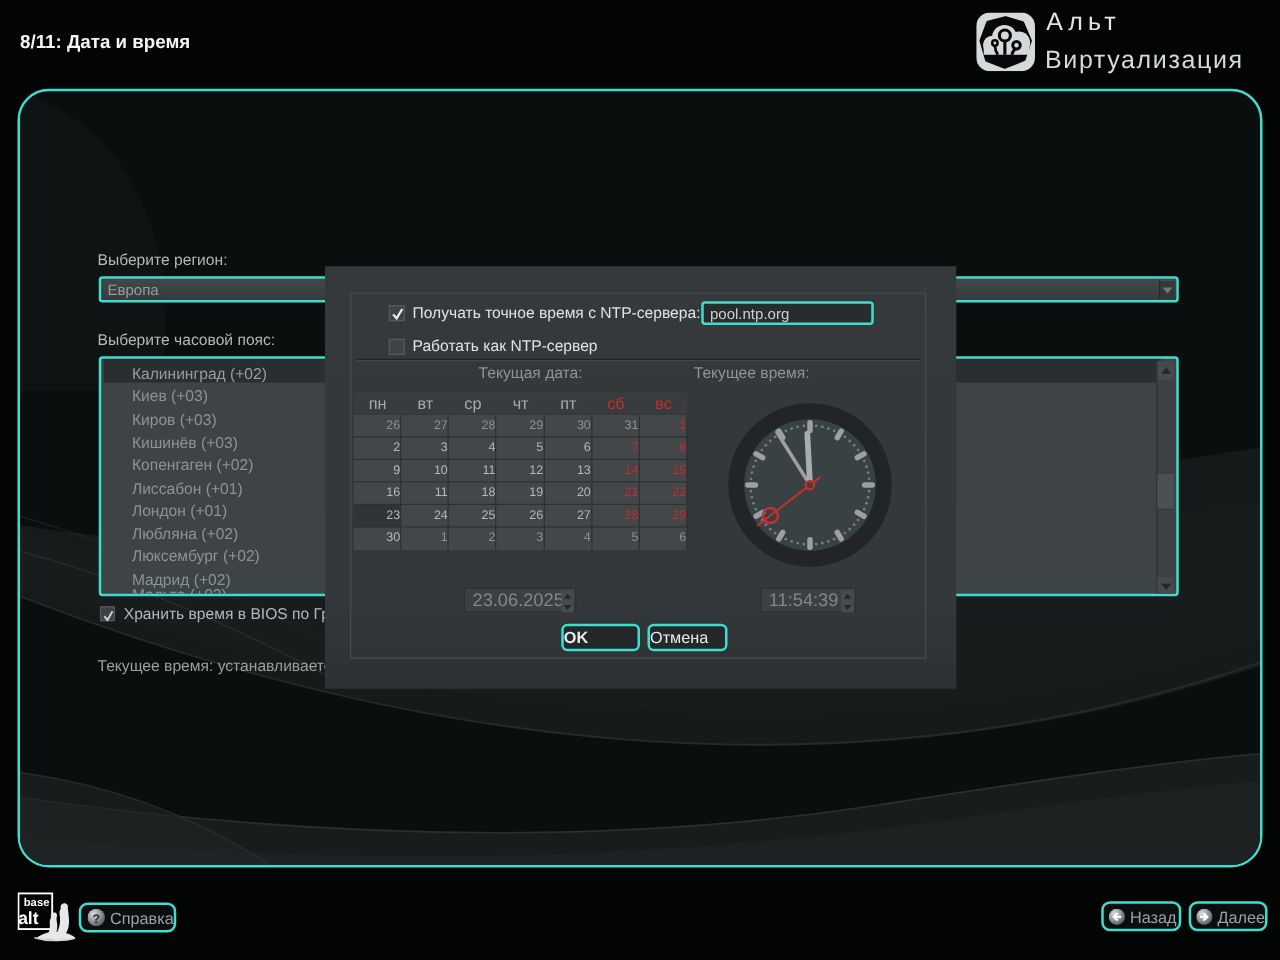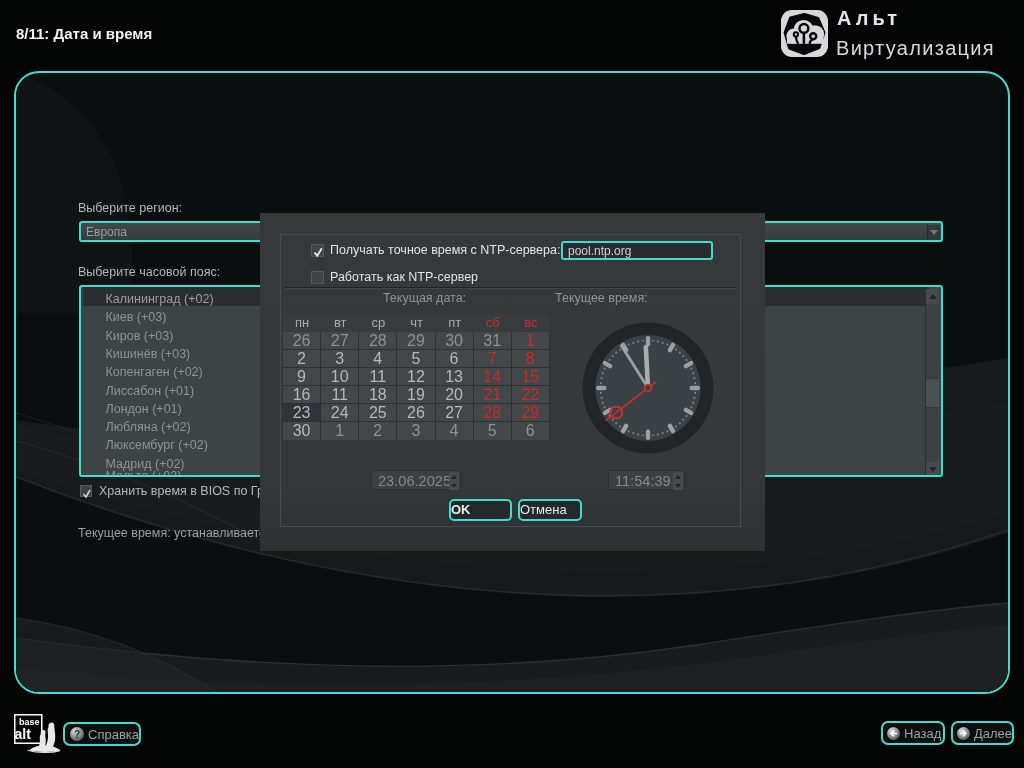--- a/index.html
+++ b/index.html
@@ -1,47 +1,47 @@
 <!DOCTYPE html>
 <html><head><meta charset="utf-8"><style>
 *{margin:0;padding:0;box-sizing:border-box}
 html,body{width:1024px;height:768px;background:#030505;font-family:"Liberation Sans",sans-serif;overflow:hidden;position:relative}
 .abs{position:absolute}
 #title{left:16px;top:25px;font-size:15px;font-weight:bold;color:#f2f4f5}
-#brand1{left:837px;top:6.5px;font-size:20px;font-weight:700;letter-spacing:4.2px;color:#e2e5e7}
+#brand1{left:837px;top:6.5px;font-size:20px;font-weight:400;letter-spacing:4.2px;color:#e2e5e7}
 #brand2{left:836px;top:36.5px;font-size:20px;font-weight:400;letter-spacing:1.3px;color:#d6dadc}
 #panel{left:14px;top:71px;width:996px;height:623px;border:2px solid #3eddce;border-radius:25px;overflow:hidden;
  background:#0b0e0e}
 .lbl{font-size:12.5px;color:#b3b8bb}
 #cmb{left:63px;top:148px;width:864px;height:21px;border:2px solid #3eddce;border-radius:3px;background:linear-gradient(#42474a,#373c3f)}
 #cmb .t{position:absolute;left:5px;top:2px;font-size:12px;color:#979ca0}
 #cmbbtn{position:absolute;right:1px;top:1px;width:13px;height:15px;background:#34383b;border-left:1px solid #26292b;border-top:1px solid #45494c;border-radius:0 2px 2px 0}
 #list{left:63px;top:212px;width:864px;height:192px;border:2px solid #3eddce;border-radius:3px;background:#3e4345;overflow:hidden}
 .row{position:absolute;left:2px;width:846px;height:18.3px;font-size:12.5px;color:#8e9296;line-height:21px;padding-top:1.8px;padding-left:22.5px}
 .row.sel{background:#2a2e30;color:#979ca0}
 #sbar{position:absolute;right:2px;top:2px;width:14px;height:188px;background:#3d4144;border-left:1px solid #2c3032}
 .sbtn{position:absolute;left:0;width:13px;height:15px;background:#464a4d}
 #sthumb{position:absolute;left:0;top:89px;width:13px;height:30px;background:#4b5054;border-top:1px solid #34383a;border-bottom:1px solid #34383a}
 .arr{width:0;height:0;position:absolute}
 #biosck{left:64px;top:412px;width:12px;height:12px;background:#3c4144;border:1px solid #55595c}
 #dlg{left:260px;top:213px;width:505px;height:338px;background:linear-gradient(180deg,#35393b 0%,#34383a 78%,#2d3133 100%);z-index:5}
 #frame{position:absolute;left:20px;top:21px;width:461px;height:293px;border:1px solid #474b4e}
 .dt{position:absolute;font-size:12.5px;color:#e0e4e6}
 .dimt{position:absolute;font-size:12.5px;color:#8f9396}
 .ckb{position:absolute;width:13px;height:13px;background:#3f4447;border:1px solid #54585b}
-#ntpinput{position:absolute;left:301px;top:28px;width:152px;height:19px;border:2px solid #3eddce;border-radius:3px;background:#282c2e;color:#ccd0d2;font-size:12px;line-height:17px;padding-left:5px}
+#ntpinput{position:absolute;left:301px;top:28px;width:138px;height:19px;border:2px solid #3eddce;border-radius:3px;background:#282c2e;color:#ccd0d2;font-size:12px;line-height:17px;padding-left:5px}
 #sep{position:absolute;left:25px;top:74px;width:451px;height:2px;border-top:1px solid #202427;border-bottom:1px solid #43474a}
 #cal{position:absolute;left:23px;top:100px;width:267px}
 #navband{height:22px;background:#3c4043;position:relative}
 #mon{position:absolute;left:3px;width:267px;top:4px;text-align:center;font-size:13px;color:#9a9ea1}
 #wdays{display:grid;grid-template-columns:repeat(7,1fr);height:17px;margin-top:1px;background:#383c3f}
 #wdays div{text-align:center;font-size:13px;color:#a6aaad;line-height:17px}
 #wdays div.r{color:#c92c2c}
 #days{display:grid;grid-template-columns:repeat(7,37.14px);grid-auto-rows:17.1px;gap:1px;background:#2d3134;margin-top:1px}
-#days div{background:#43474a;text-align:center;font-size:16px;color:#b5b8ba;line-height:17px}
+#days div{background:#43474a;text-align:right;font-size:10px;color:#b5b8ba;line-height:17px}
 #days div.o{color:#8d9193}
 #days div.r{color:#c92a2a}
 #days div.sel{background:#303438}
 .spin{position:absolute;height:20px;background:#3c4043;border:1px solid #2b2f31}
 .spin .tx{position:absolute;left:6px;top:1.5px;font-size:14.6px;color:#83878a}
 .spinb{position:absolute;right:1px;top:1px;width:10px;height:18px;background:#464b4e}
 .btn{position:absolute;height:22px;border:2px solid #3eddce;border-radius:5px;background:#24282a;color:#e9ecee;font-size:13px;line-height:18px}
 #foot .fbtn{position:absolute;height:24px;border:2px solid #3eddce;border-radius:7px;background:#0b0e0e;color:#9da1a4;font-size:13px}
 </style></head>
 <body>

